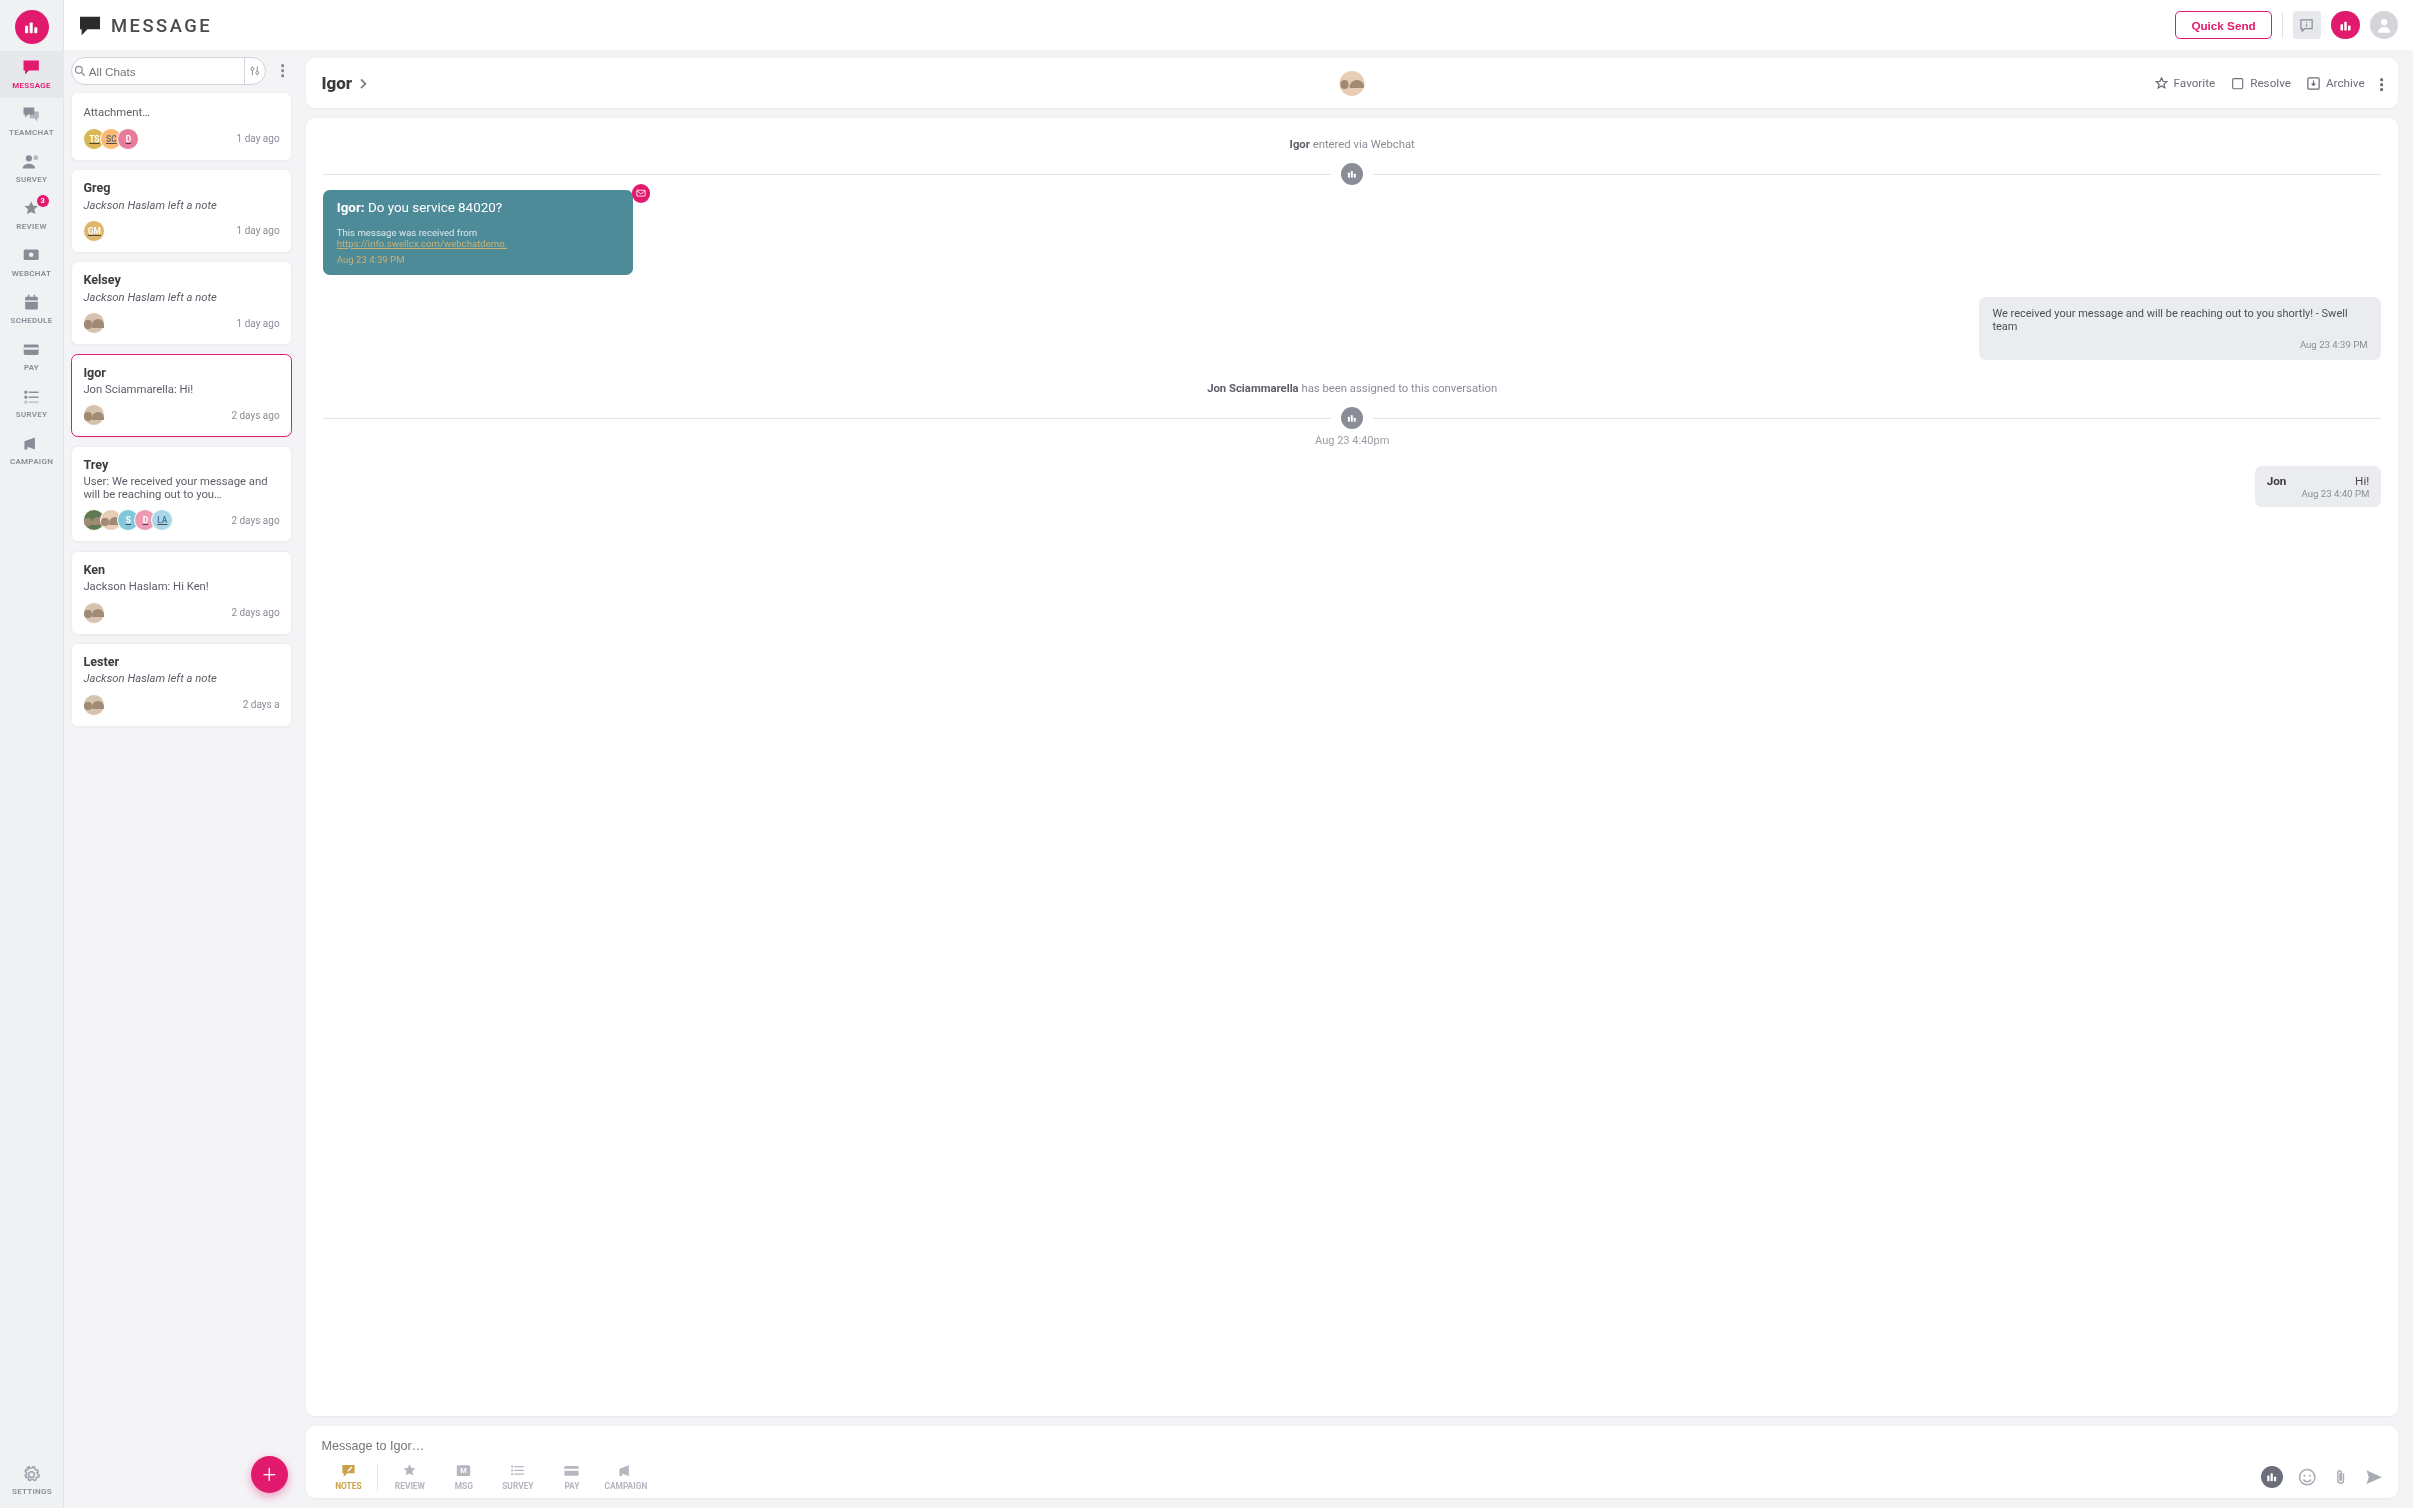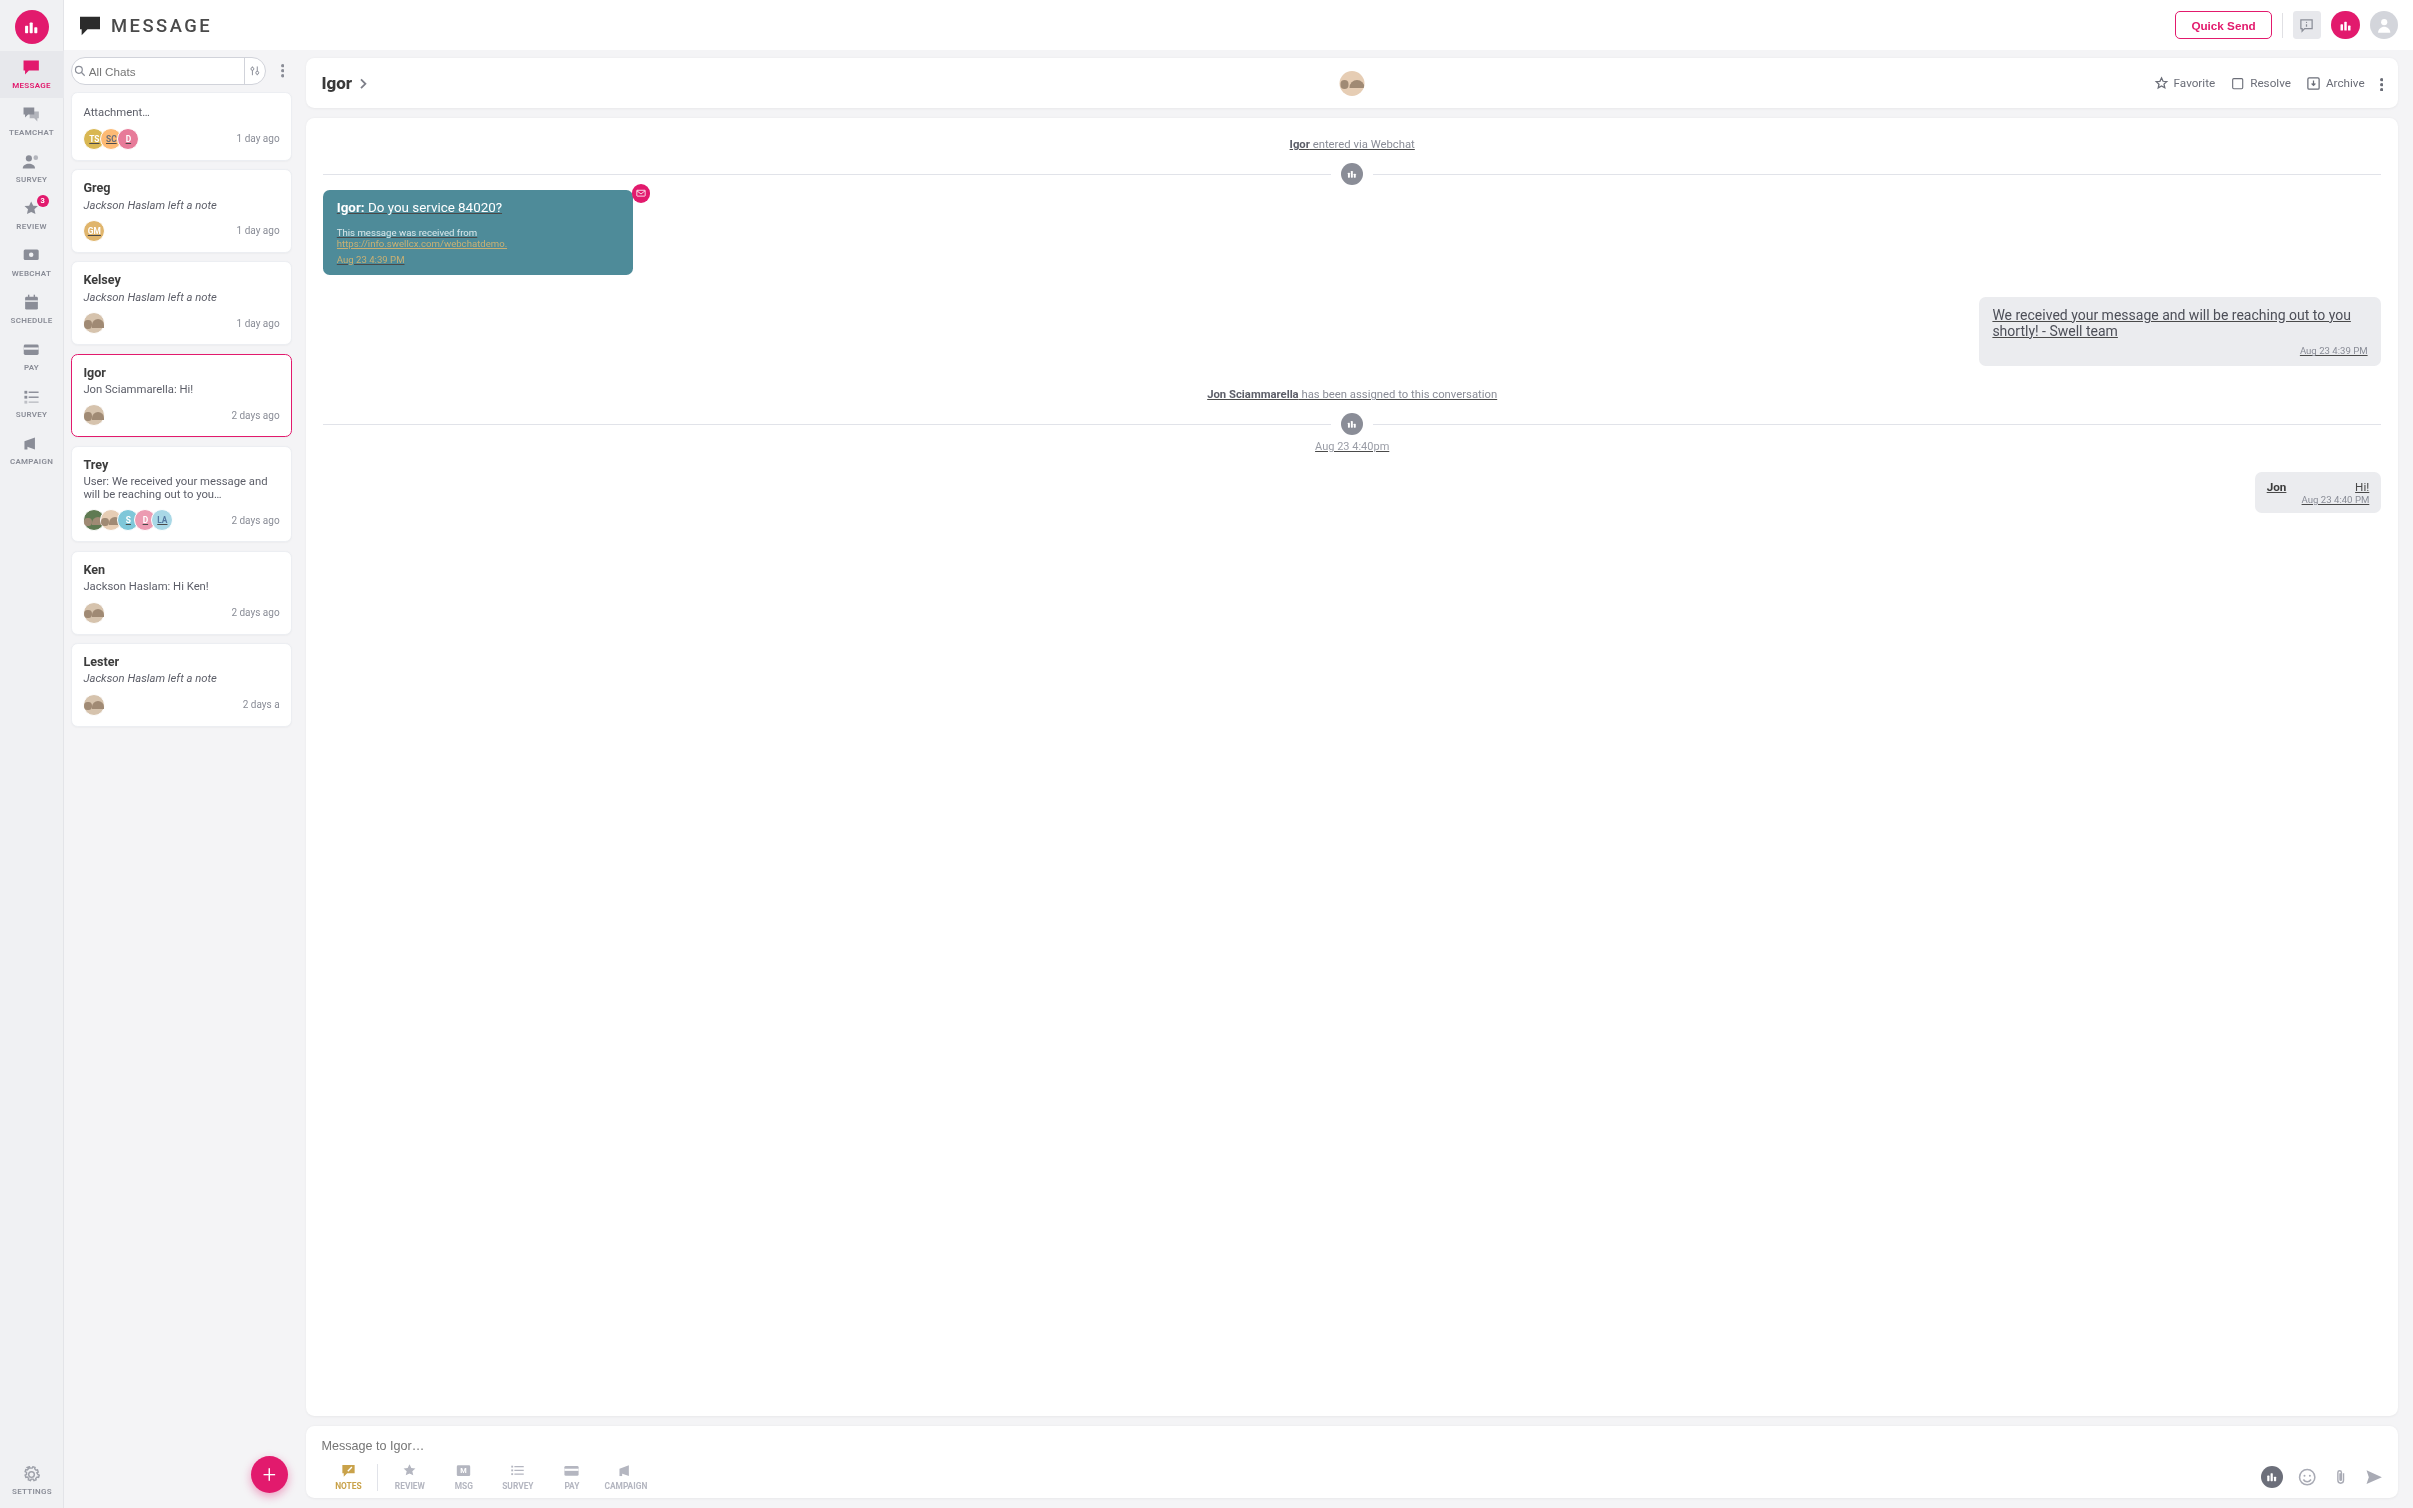--- a/index.html
+++ b/index.html
@@ -236,21 +236,21 @@
 .ch-action .ico { width:15px;height:15px;display:flex;align-items:center;justify-content:center; }
 
 .convo-body {
   flex:1;
   background:#fff;
   border-radius: 8.4px;
   margin-top: 10px;
   padding: 20px 17px;
   box-shadow: 0 0.8px 2.5px rgba(0,0,0,.05);
   overflow-y:auto;
-  display:flex;flex-direction:column;text-decoration:underline;
+  display:flex;flex-direction:column;
 }
 .event-line {
   text-align:center; font-size:11.3px; color:#8a8d97;
 }
 .event-line .b { font-weight:700; color:#5c5e68; }
 .divider-row {
   display:flex;align-items:center;gap:10px;margin:11.7px 0 5px;
 }
 .divider-row .line { flex:1;height:0.8px;background:#e1e3e9; }
 .divider-badge {
@@ -277,21 +277,21 @@
 .msg-bubble.teal .meta a { color:#c9b073; text-decoration:underline; }
 .msg-bubble.teal .ts { font-size:9.6px; color:#c9b073; margin-top:5px; }
 .email-badge {
   position:absolute; right:-17px; top:-5.9px;
   width:18.4px;height:18.4px;border-radius:50%;background:#e21a6d;
   display:flex;align-items:center;justify-content:center;color:#fff;
 }
 .msg-bubble.grey {
   background:#ebecef; color:#4d4f58;
 }
-.msg-bubble.grey .body { font-size:14px; }
+.msg-bubble.grey .body { font-size:11px; }
 .msg-bubble.grey .ts { font-size:9.6px; color:#8a8d97; margin-top:6.7px; text-align:right; }
 
 .msg-bubble.small {
   background:#ebecef; width:126px; padding:8.4px 11.7px;
 }
 .msg-bubble.small .top { display:flex;justify-content:space-between;font-size:11.7px; }
 .msg-bubble.small .top .nm { font-weight:700; color:#3c3c3c; }
 .msg-bubble.small .ts {font-size:9.6px;color:#8a8d97;text-align:right;}
 
 

